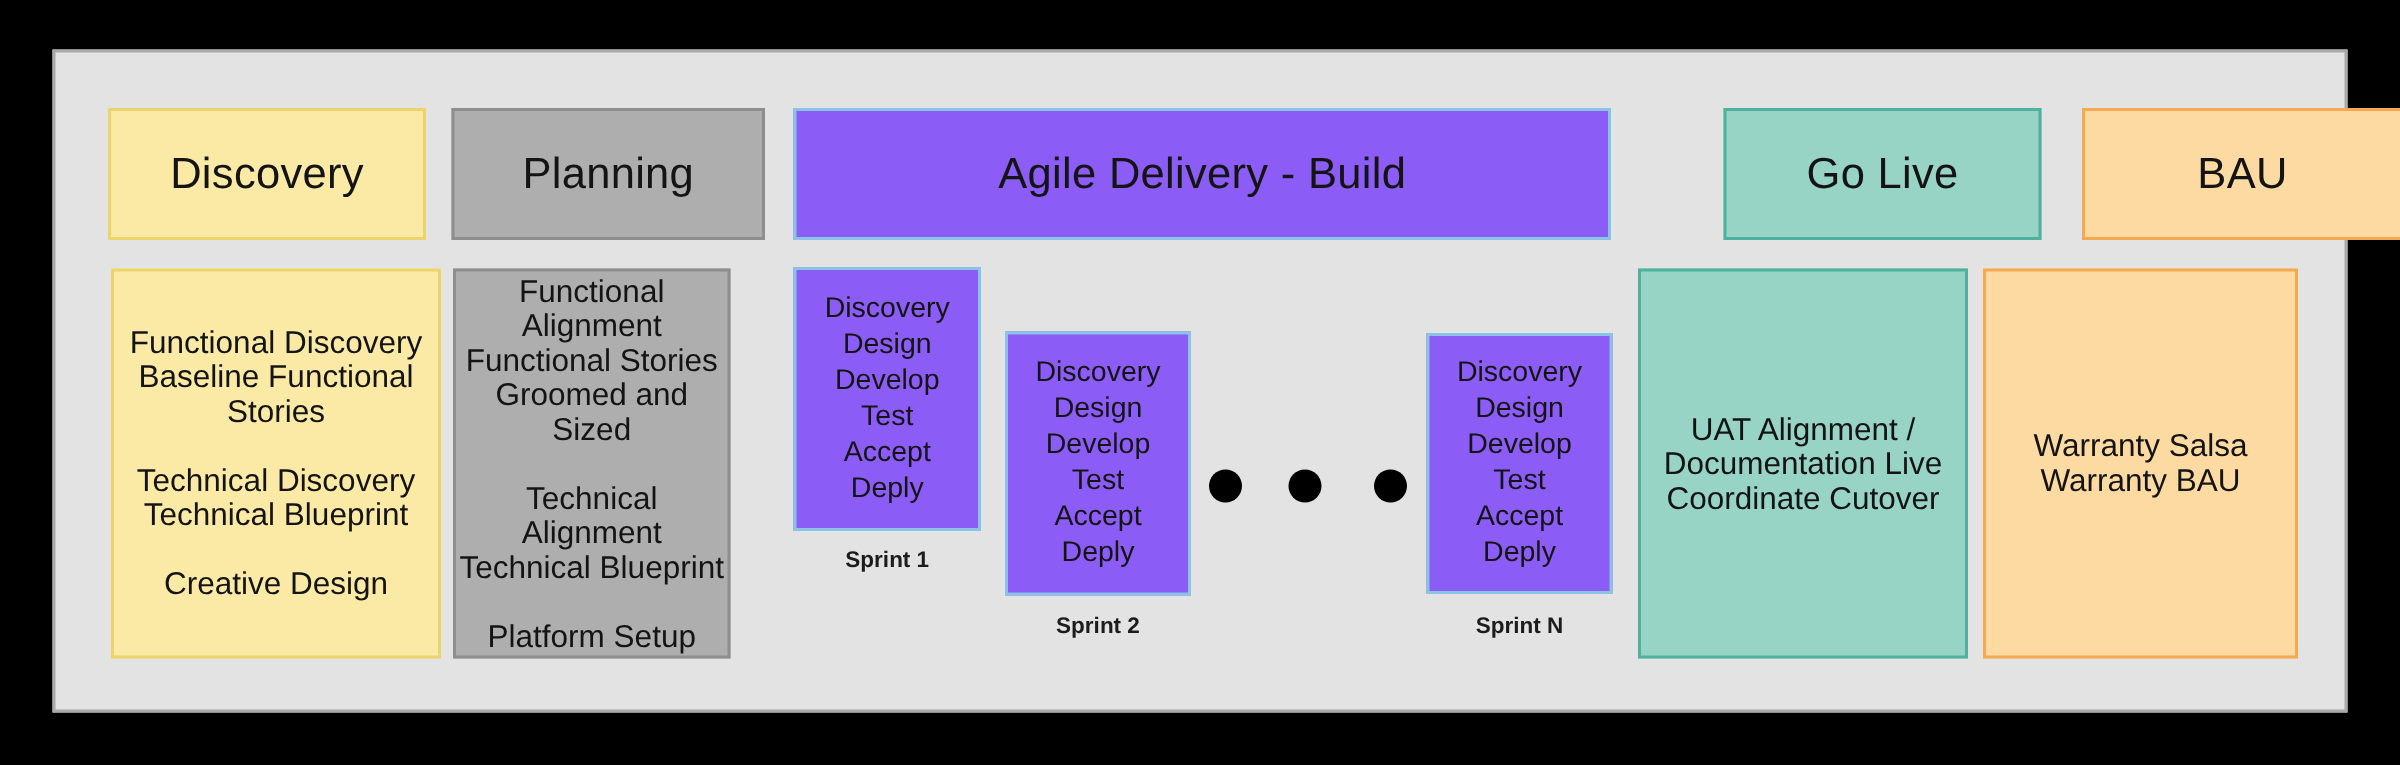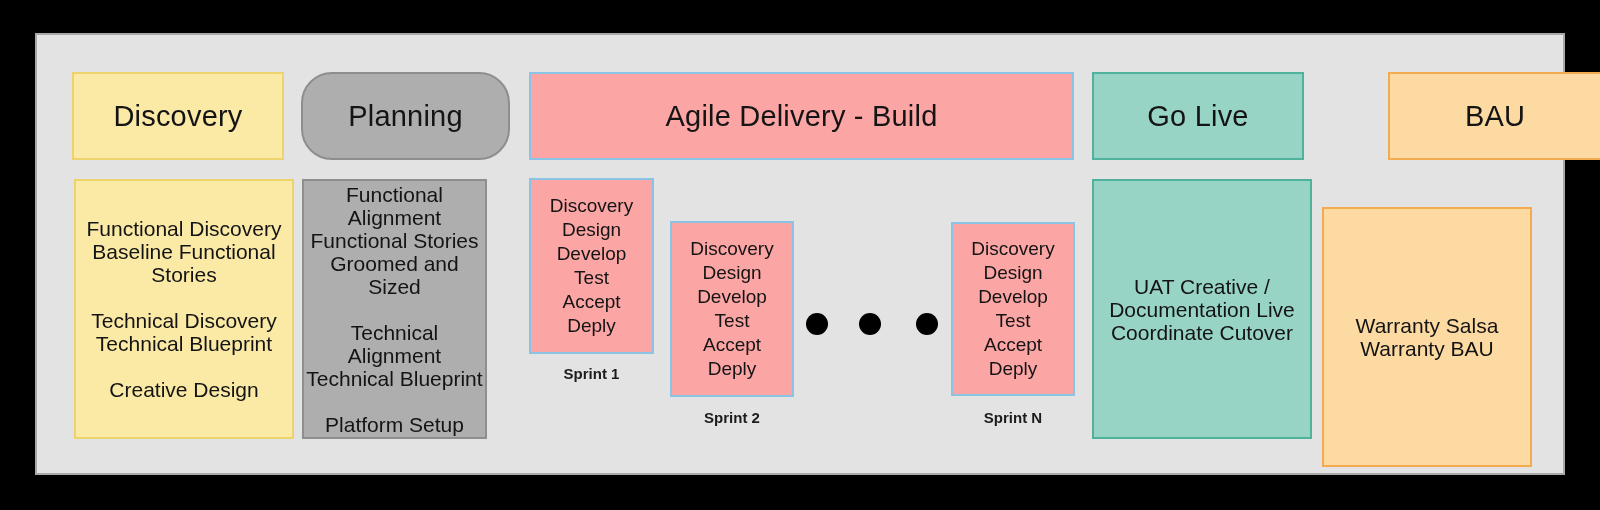--- a/index.html
+++ b/index.html
@@ -36,34 +36,34 @@
     letter-spacing: 0.2px;
   }
   .detail {
     top: 144px;
     height: 260px;
     font-size: 21px;
     line-height: 23px;
   }
   .fill-yellow { background: #fbe9a6; border: 2px solid #edd36b; }
   .fill-gray   { background: #aeaeae; border: 2px solid #8e8e8e; }
-  .fill-blue   { background: #fca5a5; border: 2px solid #8ac4e4; }
+  .fill-blue   { background: #8b5cf6; border: 2px solid #8ac4e4; }
   .fill-teal   { background: #98d4c5; border: 2px solid #4fb29d; }
   .fill-orange { background: #fddaa2; border: 2px solid #f3aa50; }
 
   .hdr-discovery { left: 35px;   width: 212px; }
-  .hdr-planning  { left: 264px;  width: 209px; border-radius: 31px; }
+  .hdr-planning  { left: 264px;  width: 209px; }
   .hdr-agile     { left: 492px;  width: 545px; }
-  .hdr-golive    { left: 1055px; width: 212px; }
+  .hdr-golive    { left: 1112px; width: 212px; }
   .hdr-bau       { left: 1351px; width: 214px; }
 
   .detail-discovery { left: 37px;   width: 220px; }
   .detail-planning  { left: 265px;  width: 185px; }
   .detail-golive    { left: 1055px; width: 220px; }
-  .detail-bau       { left: 1285px; width: 210px; margin-top: 28px; }
+  .detail-bau       { left: 1285px; width: 210px; }
 
   .sprint {
     font-size: 19px;
     line-height: 24px;
   }
   .sprint-1 { left: 492px; top: 143px; width: 125px; height: 176px; }
   .sprint-2 { left: 633px; top: 186px; width: 124px; height: 176px; }
   .sprint-n { left: 914px; top: 187px; width: 124px; height: 174px; }
 
   .sprint-label {
@@ -153,21 +153,21 @@
       <div class="line">Discovery</div>
       <div class="line">Design</div>
       <div class="line">Develop</div>
       <div class="line">Test</div>
       <div class="line">Accept</div>
       <div class="line">Deply</div>
     </div>
     <div class="sprint-label label-n">Sprint N</div>
 
     <div class="box detail detail-golive fill-teal">
-      <div class="line">UAT Creative /</div>
+      <div class="line">UAT Alignment /</div>
       <div class="line">Documentation Live</div>
       <div class="line">Coordinate Cutover</div>
     </div>
 
     <div class="box detail detail-bau fill-orange">
       <div class="line">Warranty Salsa</div>
       <div class="line">Warranty BAU</div>
     </div>
 
   </div>

